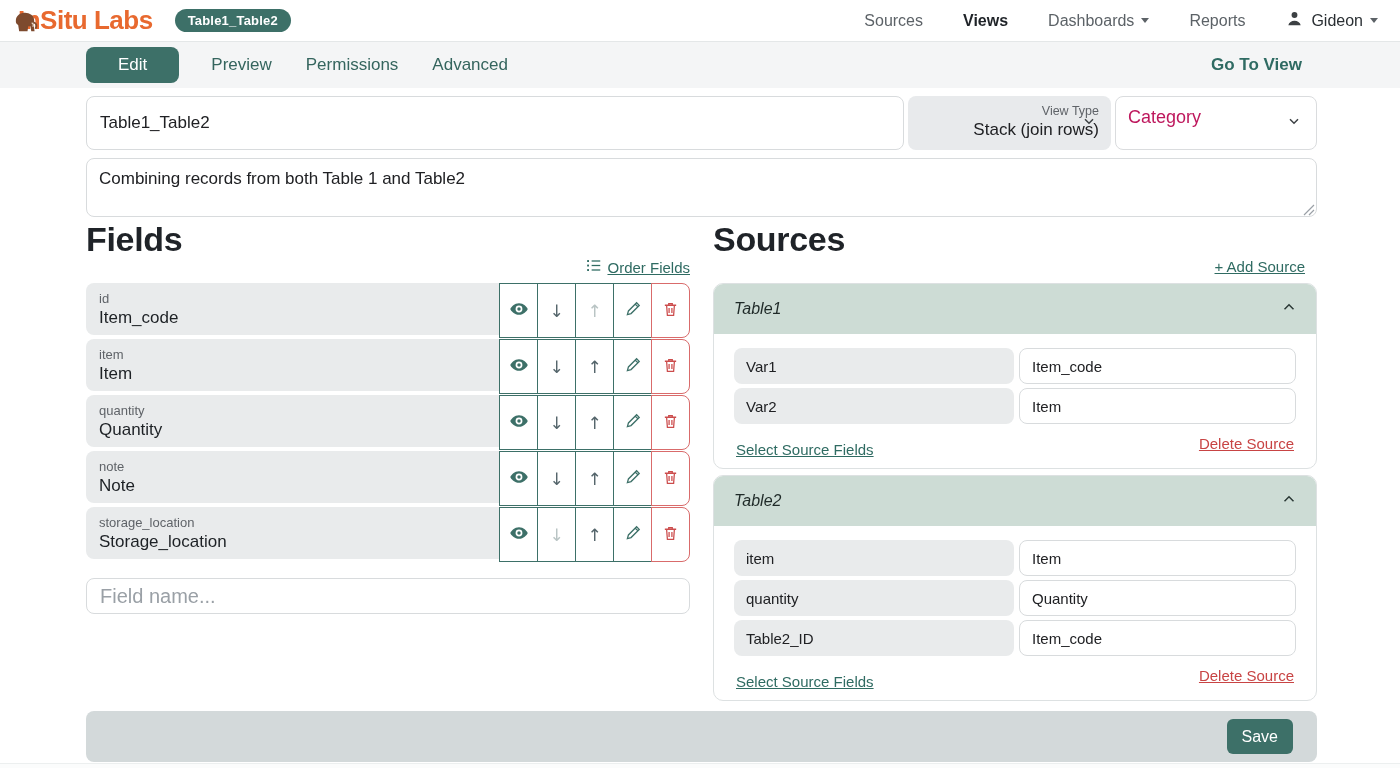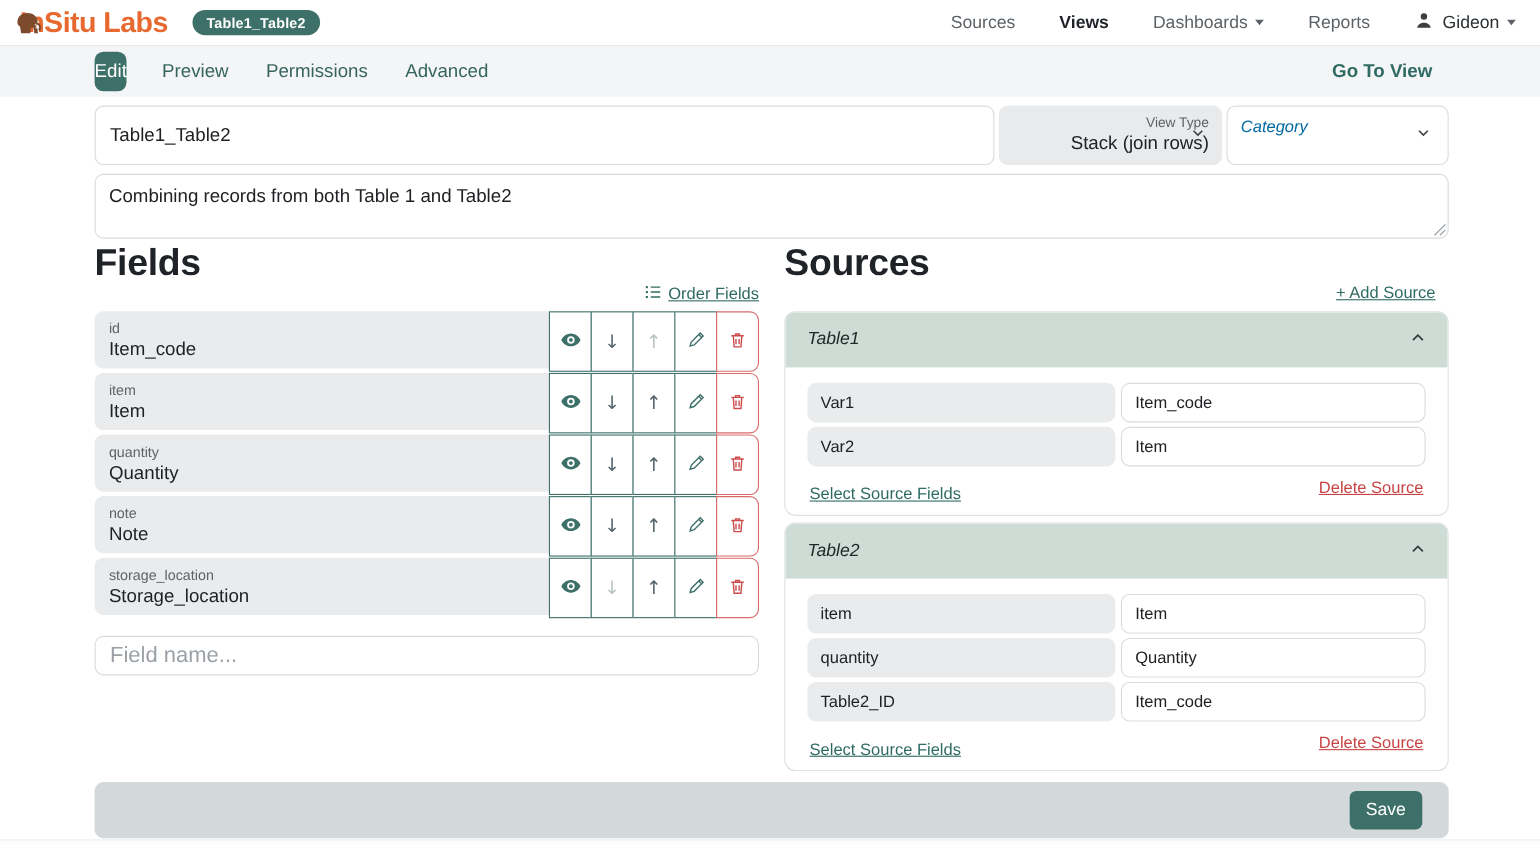--- a/index.html
+++ b/index.html
@@ -19,33 +19,33 @@
   .topnav .nav-item { color:#5c6267; cursor:pointer; display:flex; align-items:center; gap:7px; }
   .topnav .nav-item.active { color:#1f2328; font-weight:bold; }
   .caret-down { width:0; height:0; border-left:4.5px solid transparent; border-right:4.5px solid transparent;
                 border-top:5px solid #5c6267; display:inline-block; }
   .user-item { display:flex; align-items:center; gap:7px; color:#2a2f33; cursor:pointer; }
 
   
   .tabband { position:absolute; left:0; top:42px; width:1400px; height:46px; background:#f4f5f6; display:flex; align-items:center; }
   .tabs { display:flex; align-items:center; margin-left:86px; gap:30px; }
   .tab { font-size:17px; color:#35655e; cursor:pointer; padding:8px 2px; }
-  .tab.active { background:#3d7068; color:#fff; border-radius:8px; padding:8px 0; }
+  .tab.active { background:#3d7068; color:#fff; border-radius:8px; padding:8px 32px; }
   .go-to-view { position:absolute; right:98px; top:0; height:46px; display:flex; align-items:center;
                 color:#2f6b63; font-size:17px; cursor:pointer;font-weight:bold; }
 
   
   .text-input { position:absolute; background:#fff; border:1px solid #d8dbdd; border-radius:8px;
                 font-family:"Liberation Sans",sans-serif; font-size:17px; color:#202124; padding:0 13px; outline:none; }
   .name-input { left:86px; top:96px; width:818px; height:54px; }
   .select-box { position:absolute; top:96px; height:54px; border-radius:8px; cursor:pointer; padding:8px 12px; }
   .view-type { left:908px; width:203px; background:#e8eaec;text-align:right; }
   .category  { left:1115px; width:202px; background:#fff; border:1px solid #dadcde; }
   .select-label { font-size:12.5px; color:#5f6368; }
-  .select-label.lg { font-size:15px; color:#0369a1; padding-top:2px;font-style:italic; }
+  .select-label.lg { font-size:18px; color:#be185d; padding-top:2px; }
   .select-value { font-size:17px; color:#202124; margin-top:2px; }
   .select-chevron { position:absolute; right:14px; top:50%; transform:translateY(-50%); }
   .desc-area { left:86px; top:158px; width:1231px; height:59px; resize:none; padding:9px 12px; line-height:1.35; }
   .resize-grip { position:absolute; left:1303px; top:202px; width:12px; height:12px; pointer-events:none; }
 
   
   .section-title { position:absolute; top:220px; font-size:34px; font-weight:600; color:#1f2328; letter-spacing:-0.3px; }
   .link { cursor:pointer; font-size:15px; }
   .link.teal { color:#2f6b62;margin-top:12px; }
   .link.red { color:#c84444; }

